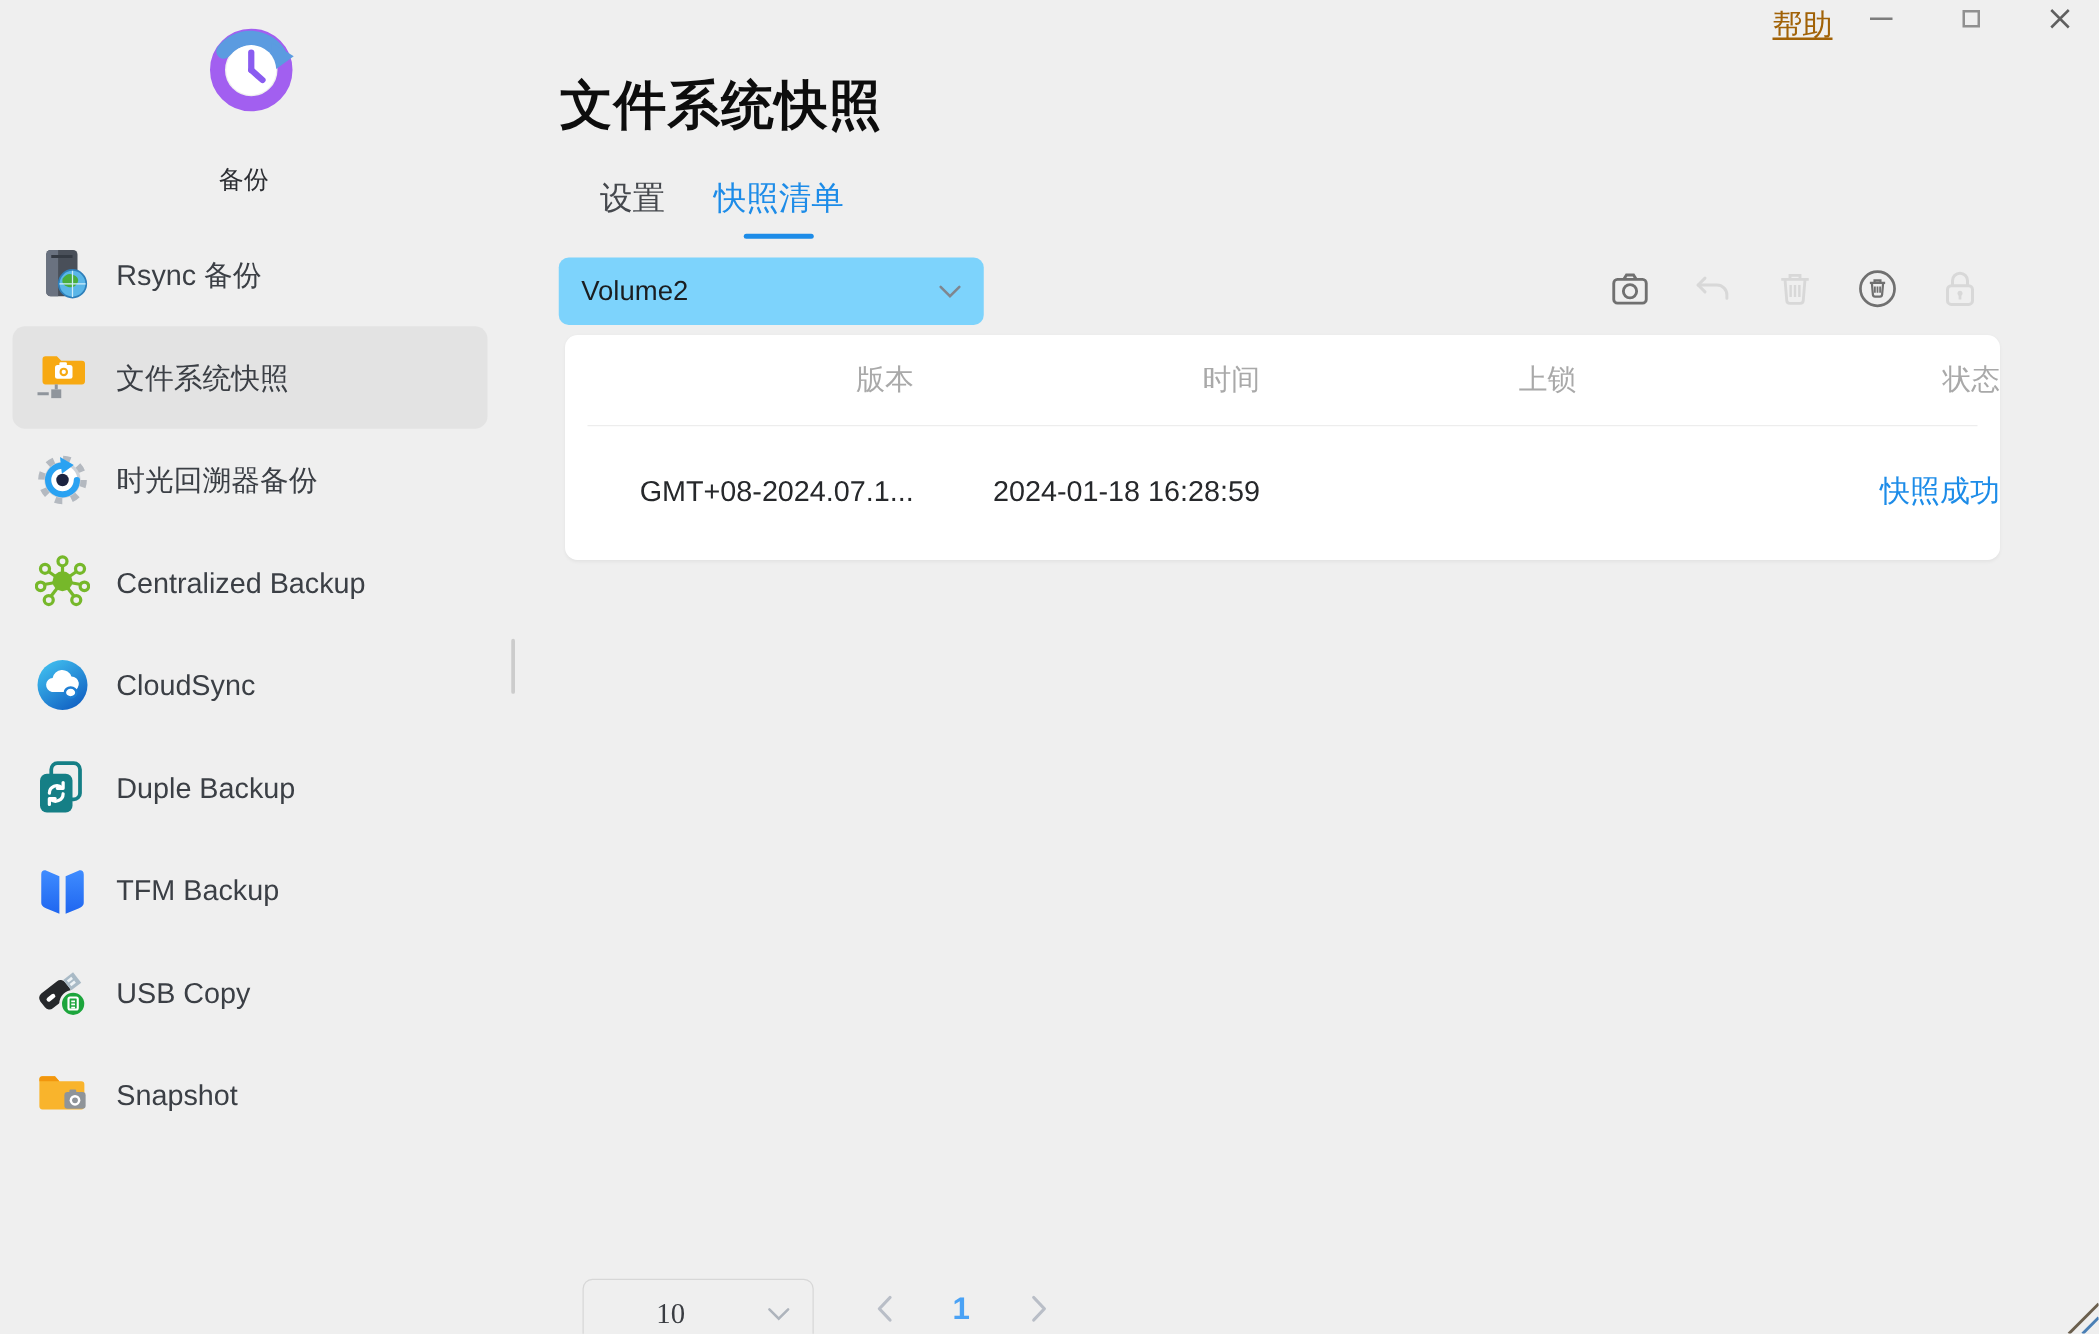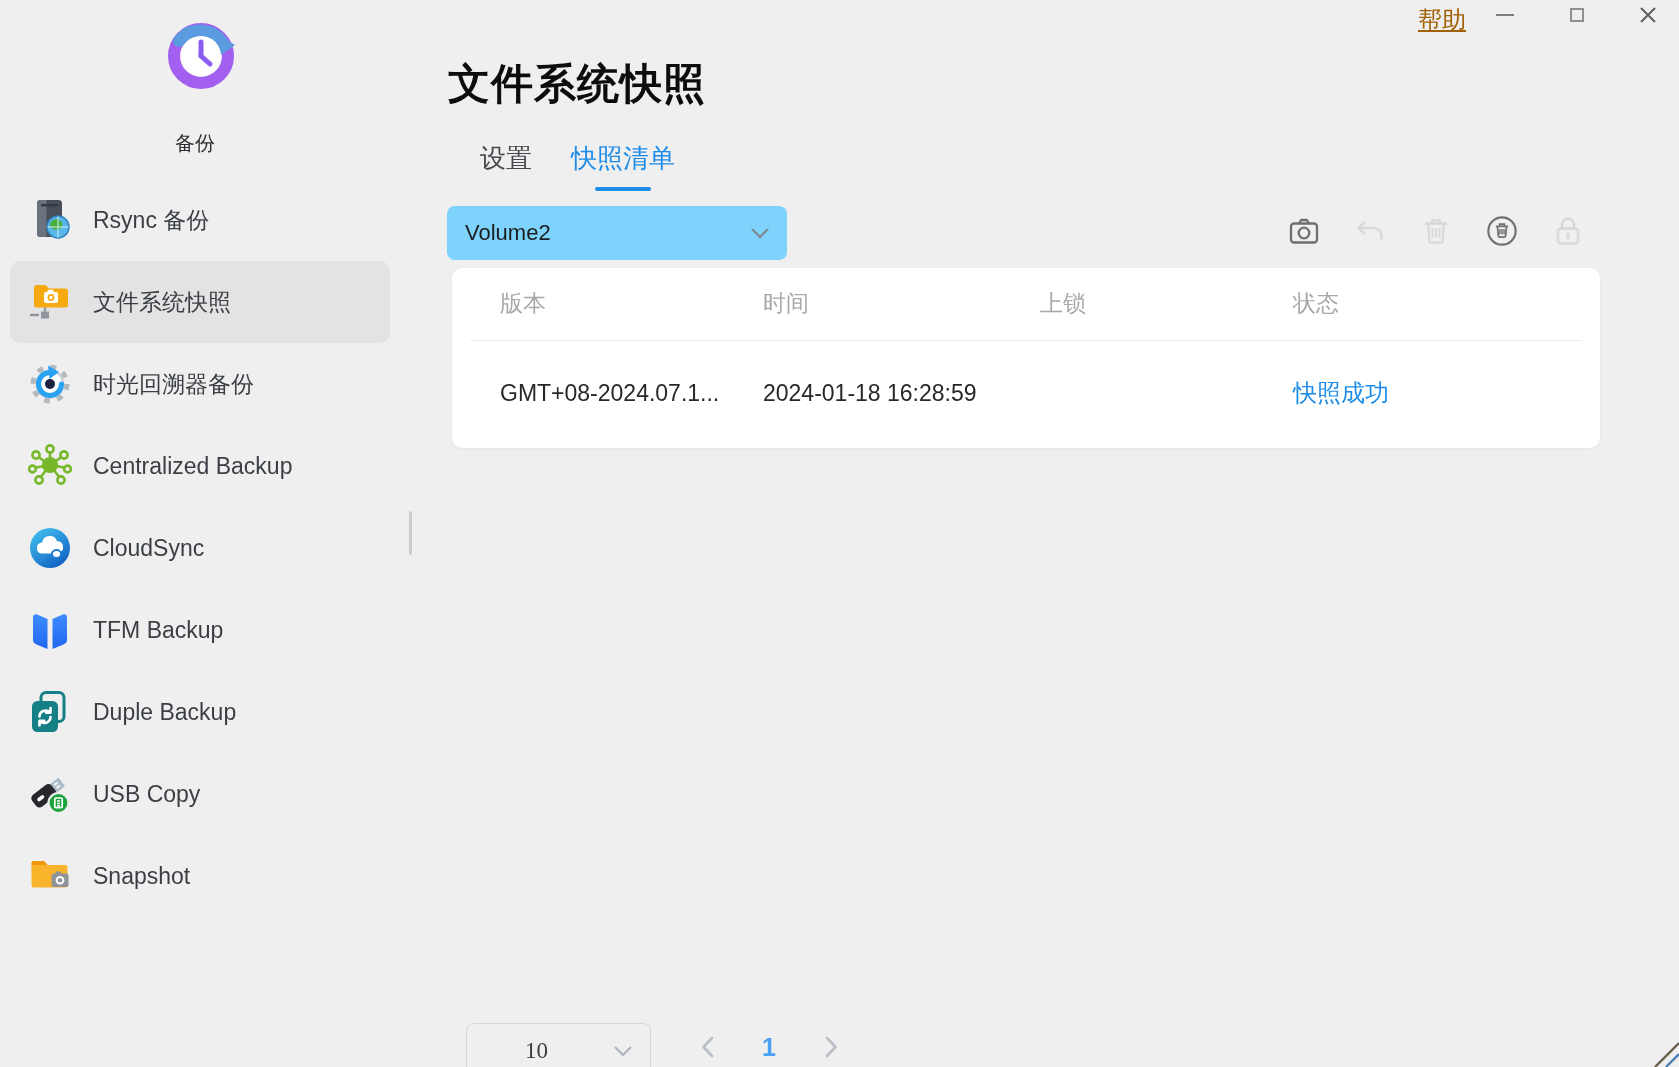--- a/index.html
+++ b/index.html
@@ -39,21 +39,21 @@
   .tab.active .underline { background:#1d8ce8; }
 
   .volume-select { position:absolute; left:447px; top:206px; width:340px; height:54px; background:#7dd3fc; border-radius:8px; display:flex; align-items:center; padding:0 18px; cursor:pointer; }
   .volume-select .value { font-size:22px; color:#1b1d20; flex:1; }
 
   .toolbar { position:absolute; left:1288px; top:215px; display:flex; gap:34px; }
   .tool-btn { width:32px; height:32px; cursor:pointer; display:flex; align-items:center; justify-content:center; }
 
   
   .card { position:absolute; left:452px; top:268px; width:1148px; height:180px; background:#ffffff; border-radius:10px; box-shadow:0 1px 3px rgba(0,0,0,0.05); }
-  .tgrid { display:grid; grid-template-columns:263px 277px 253px 1fr; padding-left:48px; align-items:center; }
+  .tgrid { display:grid; grid-template-columns:263px 277px 253px 1fr; padding-left:16px; align-items:center;text-align:right; }
   .thead { height:71px; color:#a9a9a9; font-size:23px; }
   .divider { position:absolute; left:18px; right:18px; top:72px; height:1px; background:#ededed; }
   .trow { height:106px; margin-top:1px; font-size:23px; color:#26282b; cursor:default; }
   .status-link { color:#1d8ce8; font-size:24px; cursor:pointer; }
 
   
   .page-size-select { position:absolute; left:466px; top:1023px; width:185px; height:56px; border:1px solid #d7d7d7; border-radius:8px; display:flex; align-items:center; justify-content:center; padding-right:44px; cursor:pointer; }
   .page-size-select .value { font-size:23px; color:#3a3d42;font-family:Liberation Serif, serif; }
   .page-size-select .chev { position:absolute; right:18px; top:22px; }
   .pager { position:absolute; left:693px; top:1030px; display:flex; align-items:center; }
@@ -165,42 +165,42 @@
         </defs>
         <circle cx="22" cy="22" r="20" fill="url(#csg)"></circle>
         <path d="M13.5 27.5 a5.6 5.6 0 0 1 0.6 -11.1 a7.8 7.8 0 0 1 15 -1.2 a5.9 5.9 0 0 1 1.6 11.6 q-0.8 0.7 -2 0.7 h-13 z" fill="#ffffff"></path>
         <ellipse cx="28.5" cy="28" rx="4.6" ry="4" fill="#ffffff" stroke="#1f7fd4" stroke-width="2"></ellipse>
       </svg>
       <span class="nav-label">CloudSync</span>
     </div>
 
     <div class="nav-item">
       <svg class="nav-icon" viewBox="0 0 44 44">
+        <rect x="13" y="2.5" width="23" height="29" rx="5" fill="none" stroke="#157f86" stroke-width="3"></rect>
+        <rect x="4" y="11" width="26" height="31" rx="5.5" fill="#157f86"></rect>
+        <path d="M11.5 26.5 a6 6 0 0 1 10.2 -4.2" fill="none" stroke="#ffffff" stroke-width="2.6" stroke-linecap="round"></path>
+        <path d="M22.5 18 v4.6 h-4.6" fill="none" stroke="#ffffff" stroke-width="2.6" stroke-linecap="round" stroke-linejoin="round"></path>
+        <path d="M22.5 27 a6 6 0 0 1 -10.2 4.2" fill="none" stroke="#ffffff" stroke-width="2.6" stroke-linecap="round"></path>
+        <path d="M11.5 35.5 v-4.6 h4.6" fill="none" stroke="#ffffff" stroke-width="2.6" stroke-linecap="round" stroke-linejoin="round"></path>
+      </svg>
+      <span class="nav-label">Duple Backup</span>
+    </div>
+
+    <div class="nav-item">
+      <svg class="nav-icon" viewBox="0 0 44 44">
         <defs>
           <linearGradient id="tfmg" x1="0" y1="0" x2="0" y2="1">
             <stop offset="0" stop-color="#3f8cff"></stop>
               <stop offset="1" stop-color="#1f66f0"></stop>
           </linearGradient>
         </defs>
         <path d="M5 9.5 C5 6.8 7 5.7 9.2 6.6 L19.5 10.9 L19.5 41 L9.2 36.7 C7 35.8 5 34.7 5 32 Z" fill="url(#tfmg)"></path>
         <path d="M39 9.5 C39 6.8 37 5.7 34.8 6.6 L24.5 10.9 L24.5 41 L34.8 36.7 C37 35.8 39 34.7 39 32 Z" fill="url(#tfmg)"></path>
       </svg>
       <span class="nav-label">TFM Backup</span>
-    </div>
-
-    <div class="nav-item">
-      <svg class="nav-icon" viewBox="0 0 44 44">
-        <rect x="13" y="2.5" width="23" height="29" rx="5" fill="none" stroke="#157f86" stroke-width="3"></rect>
-        <rect x="4" y="11" width="26" height="31" rx="5.5" fill="#157f86"></rect>
-        <path d="M11.5 26.5 a6 6 0 0 1 10.2 -4.2" fill="none" stroke="#ffffff" stroke-width="2.6" stroke-linecap="round"></path>
-        <path d="M22.5 18 v4.6 h-4.6" fill="none" stroke="#ffffff" stroke-width="2.6" stroke-linecap="round" stroke-linejoin="round"></path>
-        <path d="M22.5 27 a6 6 0 0 1 -10.2 4.2" fill="none" stroke="#ffffff" stroke-width="2.6" stroke-linecap="round"></path>
-        <path d="M11.5 35.5 v-4.6 h4.6" fill="none" stroke="#ffffff" stroke-width="2.6" stroke-linecap="round" stroke-linejoin="round"></path>
-      </svg>
-      <span class="nav-label">Duple Backup</span>
     </div>
 
     <div class="nav-item">
       <svg class="nav-icon" viewBox="0 0 44 44">
         <g transform="rotate(-38 20 20)">
           <rect x="2" y="13" width="25" height="15" rx="4.5" fill="#26282b"></rect>
           <rect x="27" y="15.2" width="10" height="10.6" fill="#a9bac6"></rect>
           <rect x="29" y="17.3" width="4.6" height="2.2" fill="#eef3f6"></rect>
           <rect x="29" y="21" width="4.6" height="2.2" fill="#eef3f6"></rect>
           <rect x="6.5" y="18.6" width="8" height="3.6" rx="1.8" fill="#ffffff"></rect>

